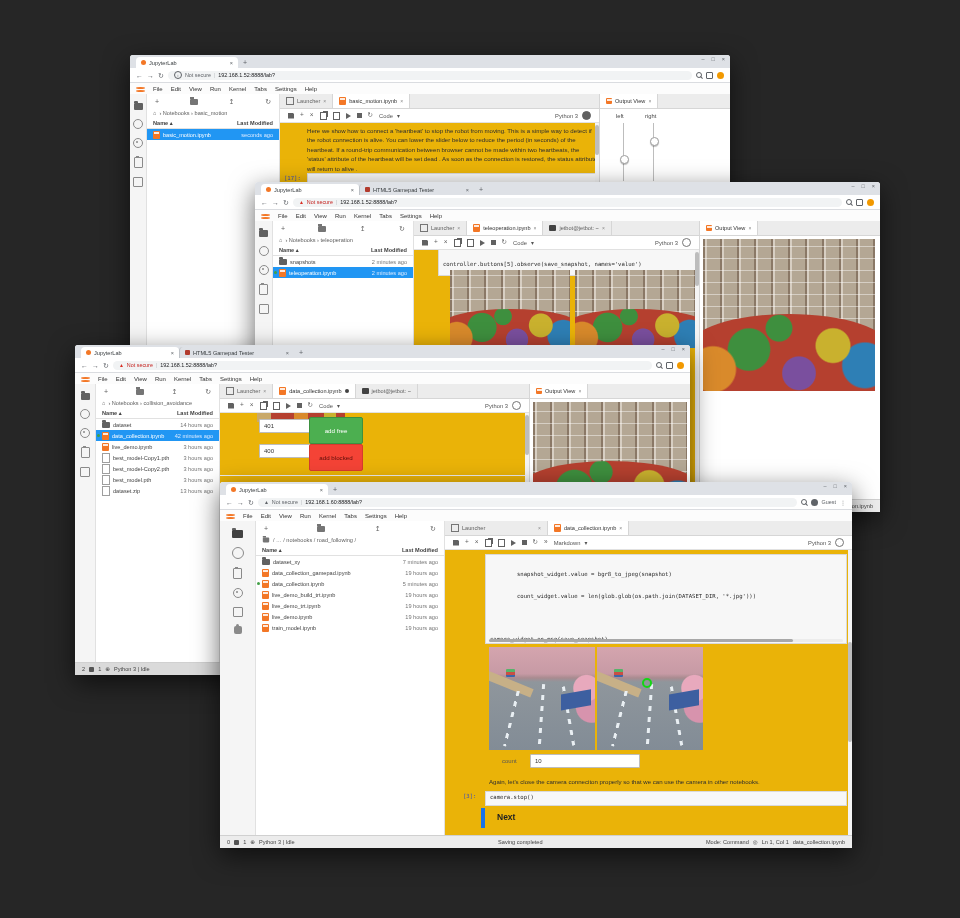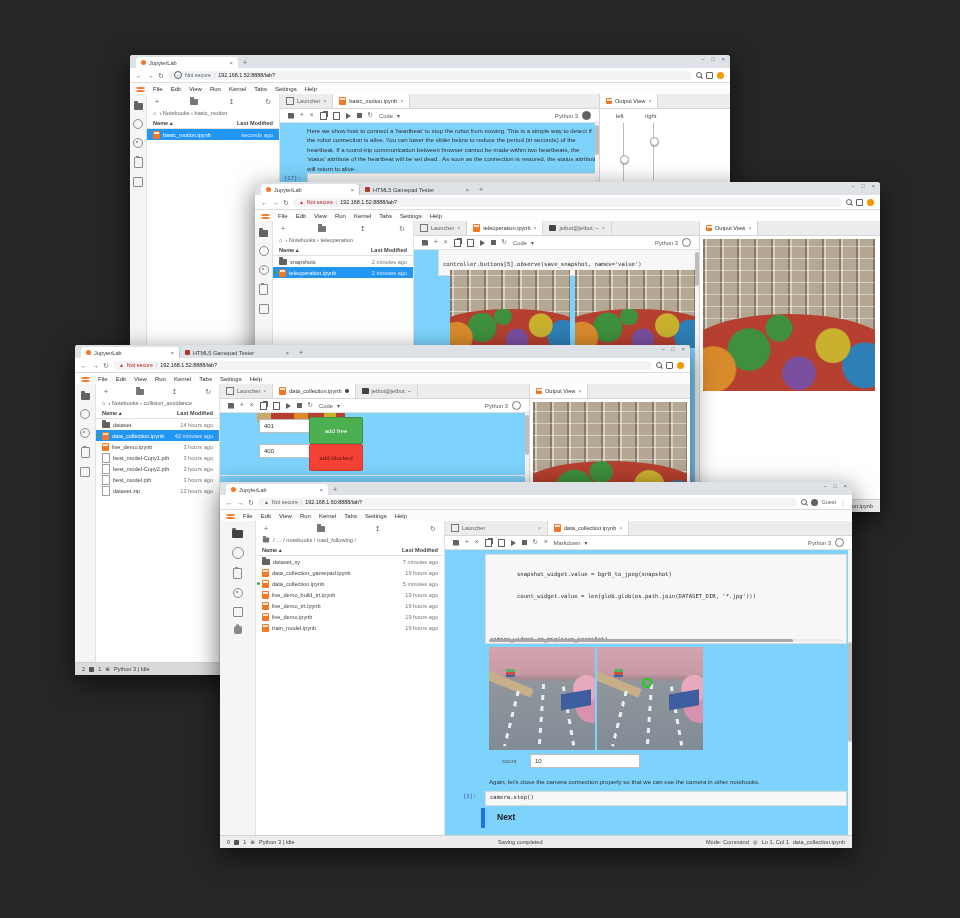--- a/index.html
+++ b/index.html
@@ -78,21 +78,21 @@
 .ntool .g{font-size:6.5px;line-height:1}
 .tb-save{width:6px;height:6px;background:#616161;clip-path:polygon(0 0,75% 0,100% 25%,100% 100%,0 100%)}
 .tb-sq{width:5px;height:6px;border:1px solid #616161}
 .tb-sq2{width:5px;height:6px;border:1px solid #616161;box-shadow:2px -2px 0 -1px #616161}
 .tb-run{width:0;height:0;border-left:5px solid #616161;border-top:3.5px solid transparent;border-bottom:3.5px solid transparent}
 .tb-stop{width:5px;height:5px;background:#616161}
 .seldd{display:flex;align-items:center;gap:4px;font-size:5.8px;color:#555}
 .kright{margin-left:auto;display:flex;align-items:center;gap:4px;font-size:5.8px;color:#555}
 .kcirc{width:7px;height:7px;border:1px solid #757575;border-radius:50%}
 .kcirc.busy{background:#616161;border-color:#616161}
-.content{flex:1;position:relative;overflow:hidden;background:#7dd3fc}
+.content{flex:1;position:relative;overflow:hidden;background:#eab308}
 .mdtext{position:absolute;font-size:6.1px;line-height:1.55;color:#2e2e2e}
 .codecell{position:absolute;background:#f7f7f7;border:1px solid #d9d9d9;font-family:"DejaVu Sans Mono",monospace;font-size:5.6px;line-height:1.28;color:#2a2a2a;padding:2px 4px;white-space:pre;overflow:hidden}
 .cl{min-height:7.2px}
 .prompt{position:absolute;font-family:"DejaVu Sans Mono",monospace;font-size:5.6px;color:#3f51b5}
 .tinput{position:absolute;background:#fff;border:1px solid #bdbdbd;border-radius:1px;font-size:6px;color:#333;display:flex;align-items:center;padding:0 4px}
 .wbtn{position:absolute;display:flex;align-items:center;justify-content:center;font-size:6.2px;color:#fff;border-radius:2px}
 .wbtn.free{background:#4caf50;border:1px solid #3d9140;color:#fff}
 .wbtn.blocked{background:#f44336;border:1px solid #d63a2f;color:#5a0e0a}
 .dock{flex:none;display:flex;flex-direction:column;background:#ececec;border-left:1px solid #d6d6d6}
 .ovpanel{flex:1;background:#fff;position:relative}

